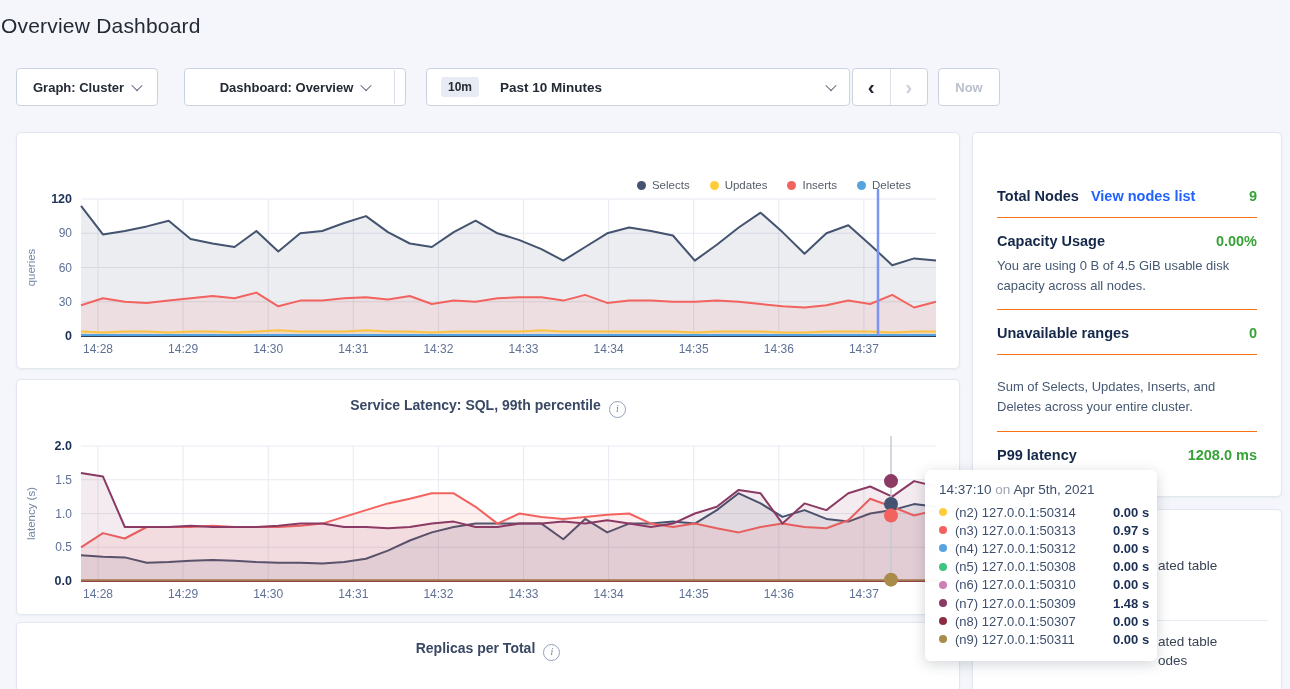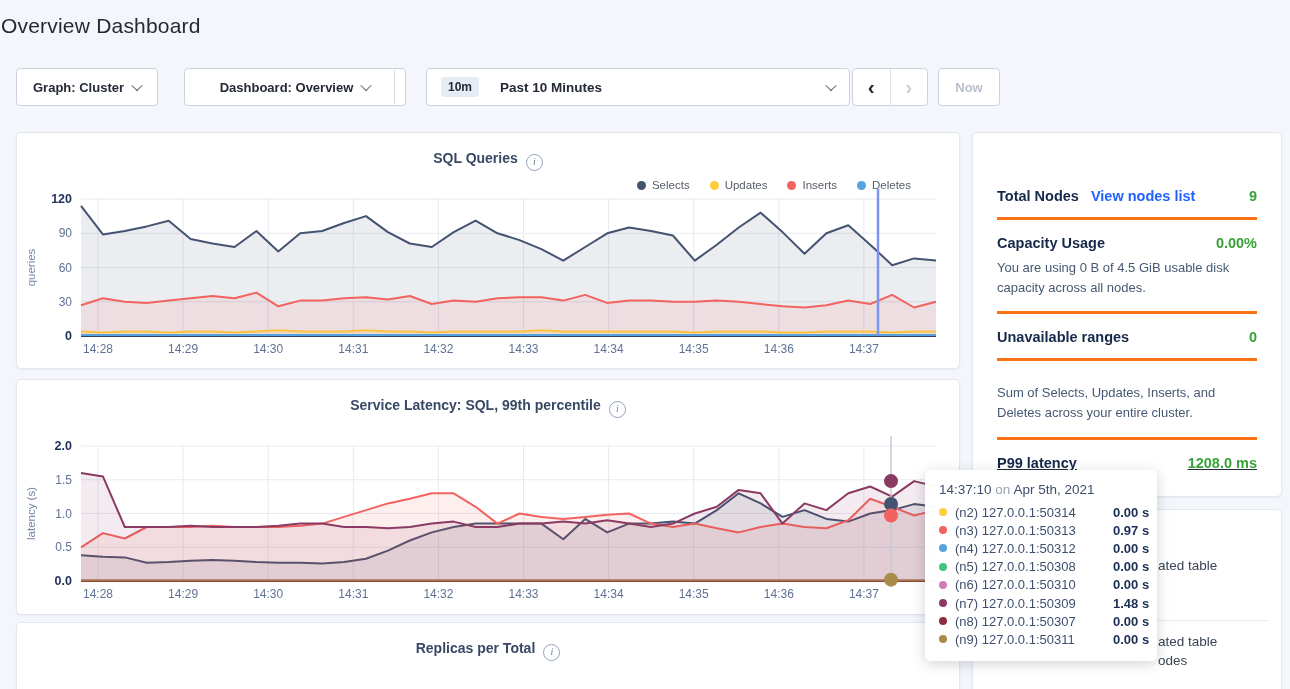--- a/index.html
+++ b/index.html
@@ -49,22 +49,22 @@
   .legend-item{display:flex;align-items:center;gap:6px;font-size:11.5px;color:#565d68;cursor:pointer;}
   .legend-dot{width:9px;height:9px;border-radius:50%;}
   svg.chart{position:absolute;left:0;top:0;pointer-events:none;}
   .xtick{fill:#5f7195;font-size:12px;}
   .ytick{fill:#5f7195;font-size:12px;}
   .ytick-max{fill:#1d3156;font-size:12.5px;font-weight:700;}
   .axislabel{fill:#7486a5;font-size:11.5px;}
   
   .summary-panel{left:972px;top:132px;width:310px;height:365px;padding:20px 24px;overflow:hidden;}
   .summary-heading{text-align:center;font-size:14px;font-weight:700;color:#242a35;margin-bottom:6px;}
-  .sum-item{padding:15px 0 13px 0;border-bottom:3px solid #f97316;}
-  .sum-item:last-child{border-bottom:none;text-decoration:underline;}
+  .sum-item{padding:15px 0 13px 0;border-bottom:1px solid #f97316;}
+  .sum-item:last-child{border-bottom:none;}
   .sum-row{display:flex;align-items:baseline;}
   .sum-label{font-size:14.5px;font-weight:700;color:#152849;}
   .sum-link{font-size:14.5px;font-weight:700;color:#2162ff;margin-left:12px;cursor:pointer;text-decoration:none;margin-top:20px;}
   .sum-value{font-size:14.5px;font-weight:700;color:#37a337;margin-left:auto;text-align:right;}
   .sum-desc{font-size:13px;color:#475872;line-height:1.55;margin:7px 0 0 0;}
   
   .events-panel{left:972px;top:509px;width:310px;height:200px;}
   .event-frag{position:absolute;font-size:13.5px;color:#394455;}
   .event-divider{position:absolute;left:1005px;top:620px;width:263px;height:1px;background:#e7ebf1;}
   
@@ -99,23 +99,20 @@
   <span class="time-label">Past 10 Minutes</span>
   <span class="chev"></span>
 </div>
 <div class="arrow-group">
   <div class="arrow-btn prev">‹</div>
   <div class="arrow-btn next">›</div>
 </div>
 <div class="btn now-btn">Now</div>
 
 <div class="panel" style="left:16px;top:132px;width:944px;height:237px;">
-  <div class="chart-title">
-    <span>SQL Queries</span><span class="info-icon">i</span>
-  </div>
   <div class="legend" id="sql-legend">
       <div class="legend-item">
         <span class="legend-dot" style="background: rgb(68, 83, 111);"></span>
         <span>Selects</span>
       </div>
       <div class="legend-item">
         <span class="legend-dot" style="background: rgb(255, 205, 60);"></span>
         <span>Updates</span>
       </div>
       <div class="legend-item">

